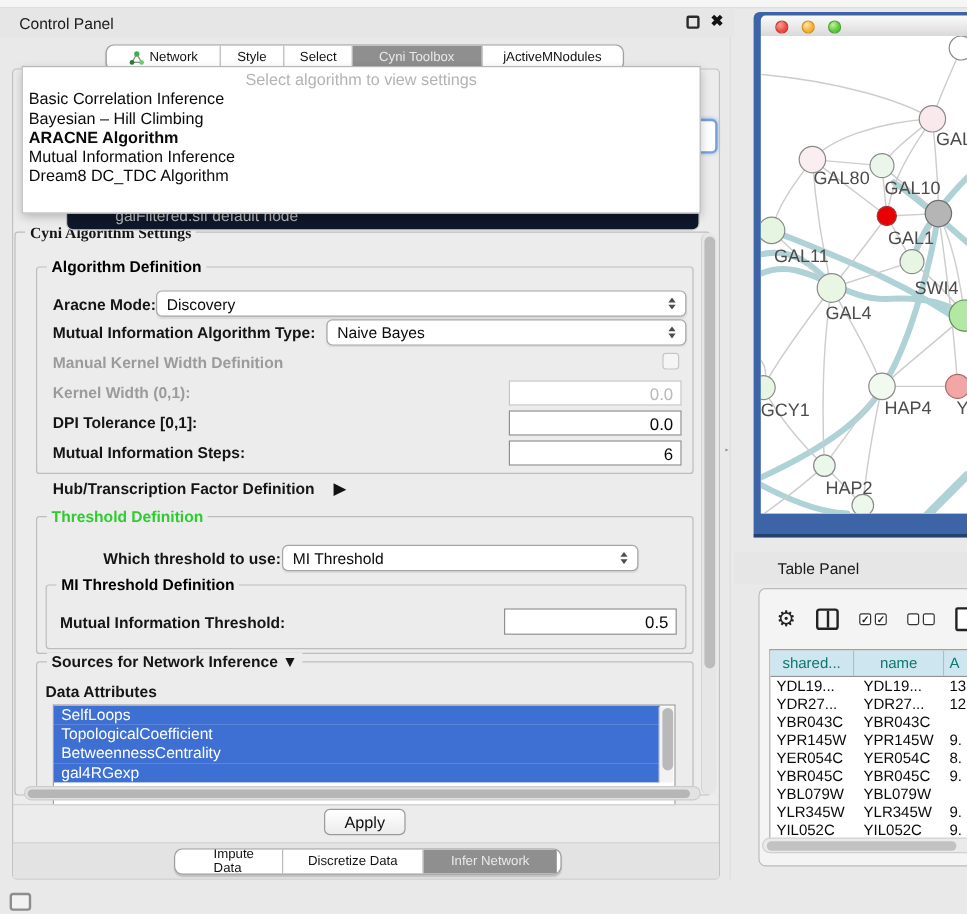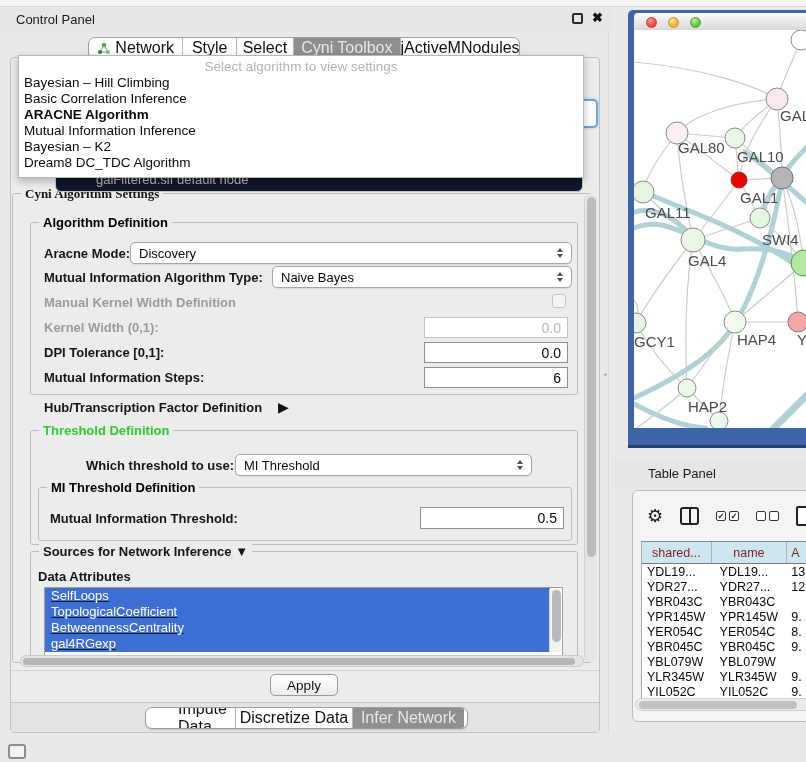--- a/index.html
+++ b/index.html
@@ -14,21 +14,21 @@
   .top-strip { left:0; top:0; width:806px; height:7px; background:#f6f6f6; border-bottom:1px solid #d8d8d8; }
   .cp-titlebar { left:0; top:8px; width:612px; height:23px; background:#e6e6e6; display:flex; align-items:center; }
   .cp-title { font-size:13px; color:#1a1a1a; margin-left:16px; }
   .cp-float { position:absolute; left:572px; top:5px; width:11px; height:11px; border:2px solid #2a2a2a; border-radius:2px; background:transparent; }
   .cp-close { position:absolute; left:592px; top:2px; font-size:13px; font-weight:bold; color:#111; }
 
   
   .seg { display:flex; background:#fff; border:1px solid #9f9f9f; border-radius:7px; overflow:hidden;
          box-shadow:0 1px 1px rgba(0,0,0,.15); }
   .seg .segitem { display:flex; align-items:center; justify-content:center; gap:5px;
-         font-size:16px; color:#111; border-right:1px solid #b9b9b9; height:100%; }
+         font-size:11px; color:#111; border-right:1px solid #b9b9b9; height:100%; }
   .seg .segitem:last-child { border-right:none; }
   .seg .segitem.sel { background:#8f8f8f; color:#e9e9e9;align-items:center; }
   .toptabs { left:88px; top:37px; width:432px; height:22px; }
   .bottabs { left:145px; top:707px; width:323px; height:22px; }
 
   
   .outer-panel { left:10px; top:57px; width:590px; height:676px; background:#ececec;
                  border:1px solid #c2c2c2; border-radius:4px; }
   .split-line { left:608px; top:31px; width:1px; height:702px; background:#dcdcdc; }
   .split-arrow { left:604px; top:368px; font-size:9px; color:#8a8a8a; }
@@ -65,21 +65,21 @@
   .tri-down  { width:0; height:0; border-left:3.5px solid transparent; border-right:3.5px solid transparent; border-top:4px solid #4c4c4c; }
 
   .field { position:absolute; background:#fff; border:1px solid #8f8f8f; display:flex;
            align-items:center; justify-content:flex-end; font-size:14px; color:#0a0a0a; padding:0 6px; }
   .field.dis { border-color:#c4c4c4; color:#b9b9b9; }
   .checkbox { position:absolute; width:14px; height:14px; border:1px solid #c6c6c6; border-radius:3px; background:#f5f5f5; }
 
   .tri-right-glyph, .tri-down-glyph { font-size:12px; color:#111; }
 
   
-  .attr-list { left:44px; top:587px; width:519px; height:69px; background:#fff; border:1px solid #9d9d9d; overflow:hidden;text-decoration:underline; }
+  .attr-list { left:44px; top:587px; width:519px; height:84px; background:#fff; border:1px solid #9d9d9d; overflow:hidden; }
   .attr-item { height:16px; line-height:16px; font-size:13px; color:#fff; background:#3e6fd3; padding-left:6px; width:505px; }
   .attr-vscroll { position:absolute; right:1px; top:1px; width:12px; height:63px; background:#f2f2f2; border-left:1px solid #d5d5d5; }
   .attr-vthumb { position:absolute; left:1.5px; top:1px; width:9px; height:52px; background:#b9b9b9; border-radius:5px; }
 
   .hscroll { position:absolute; background:#e3e3e3; border:1px solid #cccccc; border-radius:7px; }
   .hthumb  { position:absolute; background:#b6b6b6; border-radius:5px; }
 
   
   .set-vscroll { left:584px; top:194px; width:13px; height:468px; background:#e6e6e6; border-left:1px solid #d2d2d2; border-radius:6px; }
   .set-vthumb  { position:absolute; left:2px; top:3px; width:9px; height:360px; background:#bcbcbc; border-radius:5px; }
@@ -114,21 +114,21 @@
   .split-icon { width:19px; height:18px; border:2.5px solid #222; border-radius:3px; position:relative; }
   .split-icon::after { content:""; position:absolute; left:6.5px; top:0; width:2.5px; height:13.5px; background:#222; }
   .cb-pair { display:flex; gap:3px; }
   .cb { width:10px; height:10px; border:1.5px solid #333; border-radius:2px; font-size:8.5px; font-weight:bold;
         color:#222; display:flex; align-items:center; justify-content:center; background:#fff; }
   .doc-icon { width:16px; height:20px; border:2.5px solid #222; border-radius:2px; background:#fff; }
 
   .tbl { position:absolute; left:8px; top:50px; width:182px; height:158px; border-top:1px solid #888;
          border-left:1px solid #aaa; overflow:hidden; background:#fff; }
   .tbl-head { display:flex; height:22px; border-bottom:1px solid #777; }
-  .th { background:#cde6ef; border-right:1px solid #9fb6c0; font-size:12.5px; color:#7f1d1d;
+  .th { background:#cde6ef; border-right:1px solid #9fb6c0; font-size:12.5px; color:#0f766e;
         display:flex; align-items:center; justify-content:center; }
   .tr { display:flex; height:15px; align-items:center; }
   .td { font-size:12.5px; color:#0a0a0a; white-space:nowrap; overflow:hidden; }
   .c1 { width:70px; padding-left:5px; }
   .c2 { width:76px; padding-left:8px; }
   .c3 { width:36px; padding-left:4px; }
   .tp-hscroll { position:absolute; left:2px; top:207px; width:186px; height:13px; background:#eaeaea; border:1px solid #d0d0d0; border-radius:7px; }
   .tp-hthumb { position:absolute; left:3px; top:1.5px; width:158px; height:8px; background:#c2c2c2; border-radius:5px; }
 
   svg text { font-family:"Liberation Sans", sans-serif; font-size:15px; fill:#4c4c4c; }
@@ -177,25 +177,24 @@
     </div>
   </div>
 
   <div class="abs ghost-focus"></div>
   <div class="abs ghost-combo">
     <span>galFiltered.sif default node</span>
   </div>
 
   <div class="abs dropdown">
     <div class="dd-header">Select algorithm to view settings</div>
+    <div class="dd-item">Basic Correlation Inference</div>
     <div class="dd-item">Bayesian – Hill Climbing</div>
-    <div class="dd-item">Basic Correlation Inference</div>
     <div class="dd-item bold">ARACNE Algorithm</div>
     <div class="dd-item">Mutual Information Inference</div>
-    <div class="dd-item">Bayesian – K2</div>
     <div class="dd-item">Dream8 DC_TDC Algorithm</div>
   </div>
 
   <div class="abs grp" style="left:12px; top:193px; width:580px; height:470px;font-family:Liberation Serif, serif;">
     <span class="legend">Cyni Algorithm Settings</span>
   </div>
   <div class="abs set-vscroll">
     <div class="set-vthumb"></div>
   </div>
 

